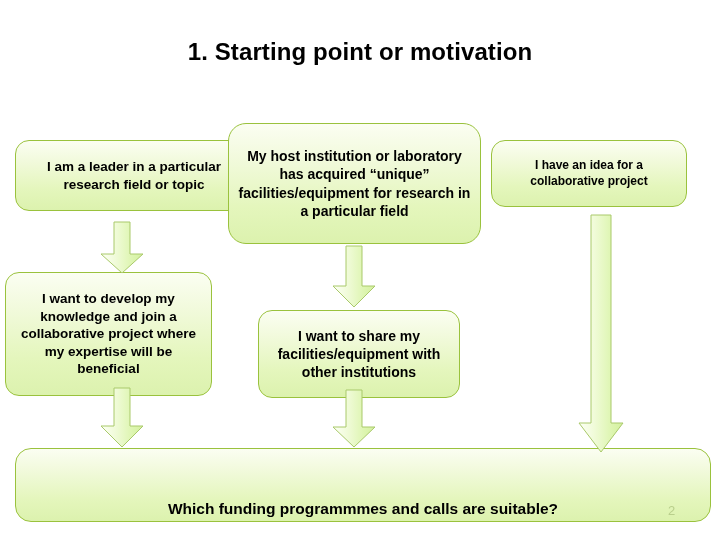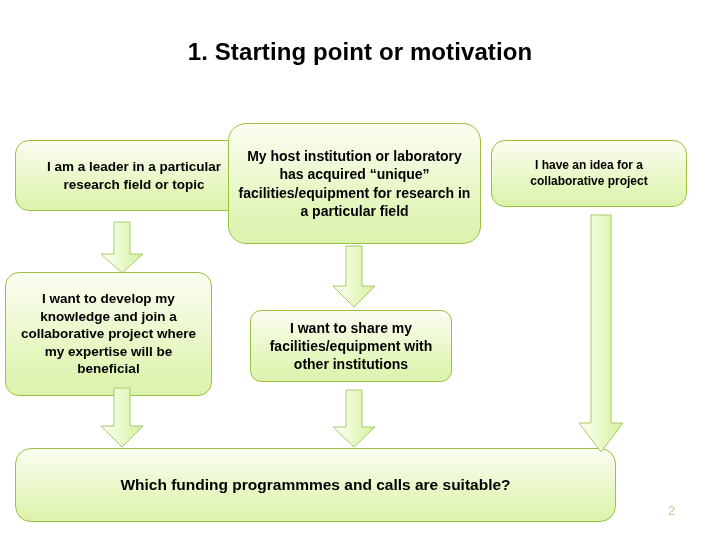--- a/index.html
+++ b/index.html
@@ -48,22 +48,22 @@
     font-weight: bold;
     line-height: 1.30;
     padding: 2px 8px;
   }
   .box .txt { display: block; width: 100%; }
 
   .box-leader      { left: 15px;  top: 140px; width: 238px; height: 71px;  font-size: 13.5px; }
   .box-host        { left: 228px; top: 123px; width: 253px; height: 121px; font-size: 14px; border-radius: 18px; }
   .box-idea        { left: 491px; top: 140px; width: 196px; height: 67px;  font-size: 12px; }
   .box-develop     { left: 5px;   top: 272px; width: 207px; height: 124px; font-size: 13.5px; }
-  .box-share       { left: 250px; top: 310px; width: 202px; height: 72px;  font-size: 14px; border-radius: 11px; }
-  .box-funding     { left: 15px;  top: 448px; width: 601px; height: 74px;  font-size: 15.5px; border-radius: 16px; }
+  .box-share       { left: 258px; top: 310px; width: 202px; height: 88px;  font-size: 14px; }
+  .box-funding     { left: 15px;  top: 448px; width: 696px; height: 74px;  font-size: 15.5px; border-radius: 16px; align-items: flex-end; }
 
   
   .arrow {
     position: absolute;
   }
   .arrow svg { display: block; width: 100%; height: 100%; overflow: visible; }
   .arrow-body { fill: url(#arrowGrad); stroke: #a9c96a; stroke-width: 1; }
 
   .arrow-1 { left: 100px; top: 222px; width: 44px;  height: 52px;  }
   .arrow-2 { left: 332px; top: 246px; width: 44px;  height: 62px;  }

